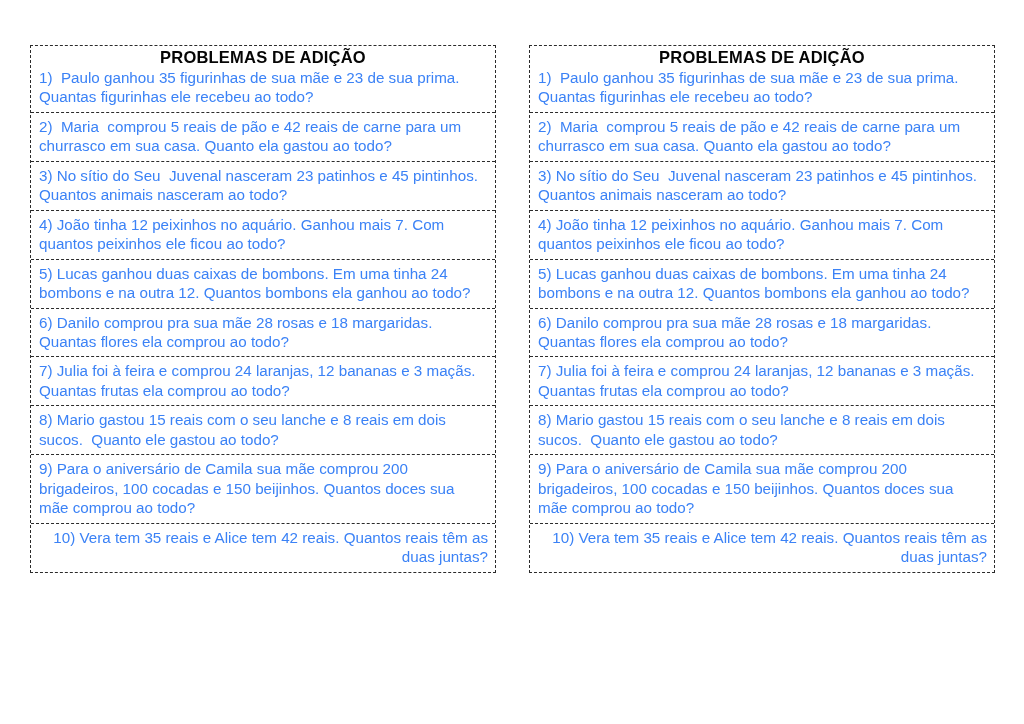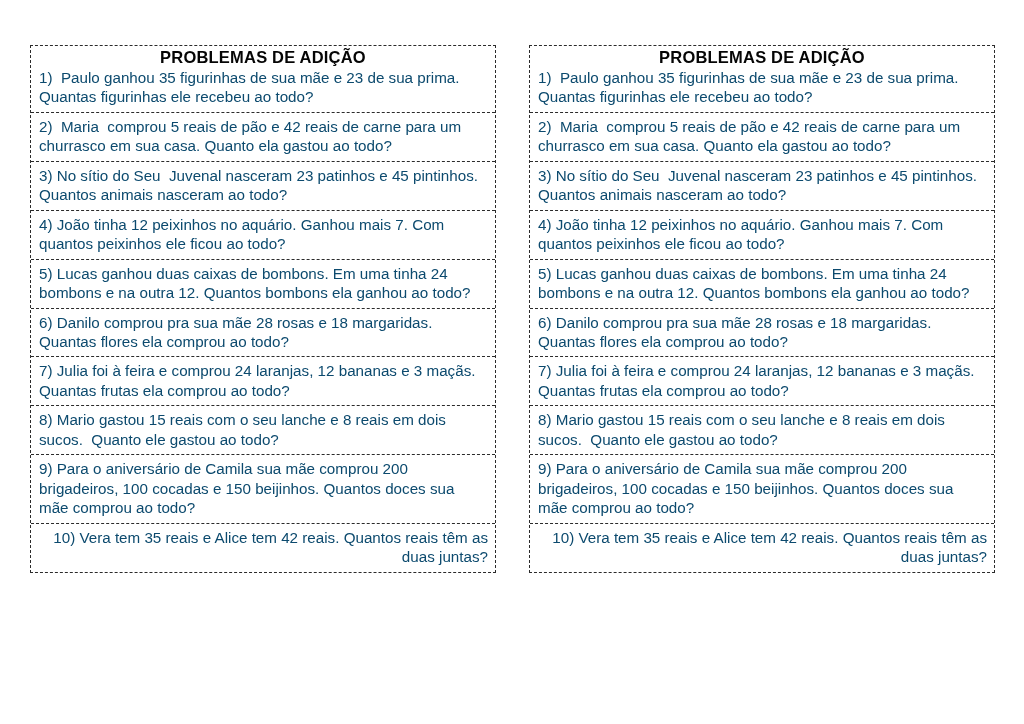--- a/index.html
+++ b/index.html
@@ -52,21 +52,21 @@
   }
 
   .problem-list {
     display: flex;
     flex-direction: column;
   }
 
   .problem-item {
     font-size: 15.2px;
     line-height: 1.28;
-    color: #0c4a6e;
+    color: #3b82f6;
     padding: 4px 7px 5px 8px;
     white-space: pre-wrap;
     border-bottom: 1px dashed #2b2b2b;
   }
 
   .problem-item.first-problem {
     padding-top: 1px;
   }
 
   .problem-item:last-child {

